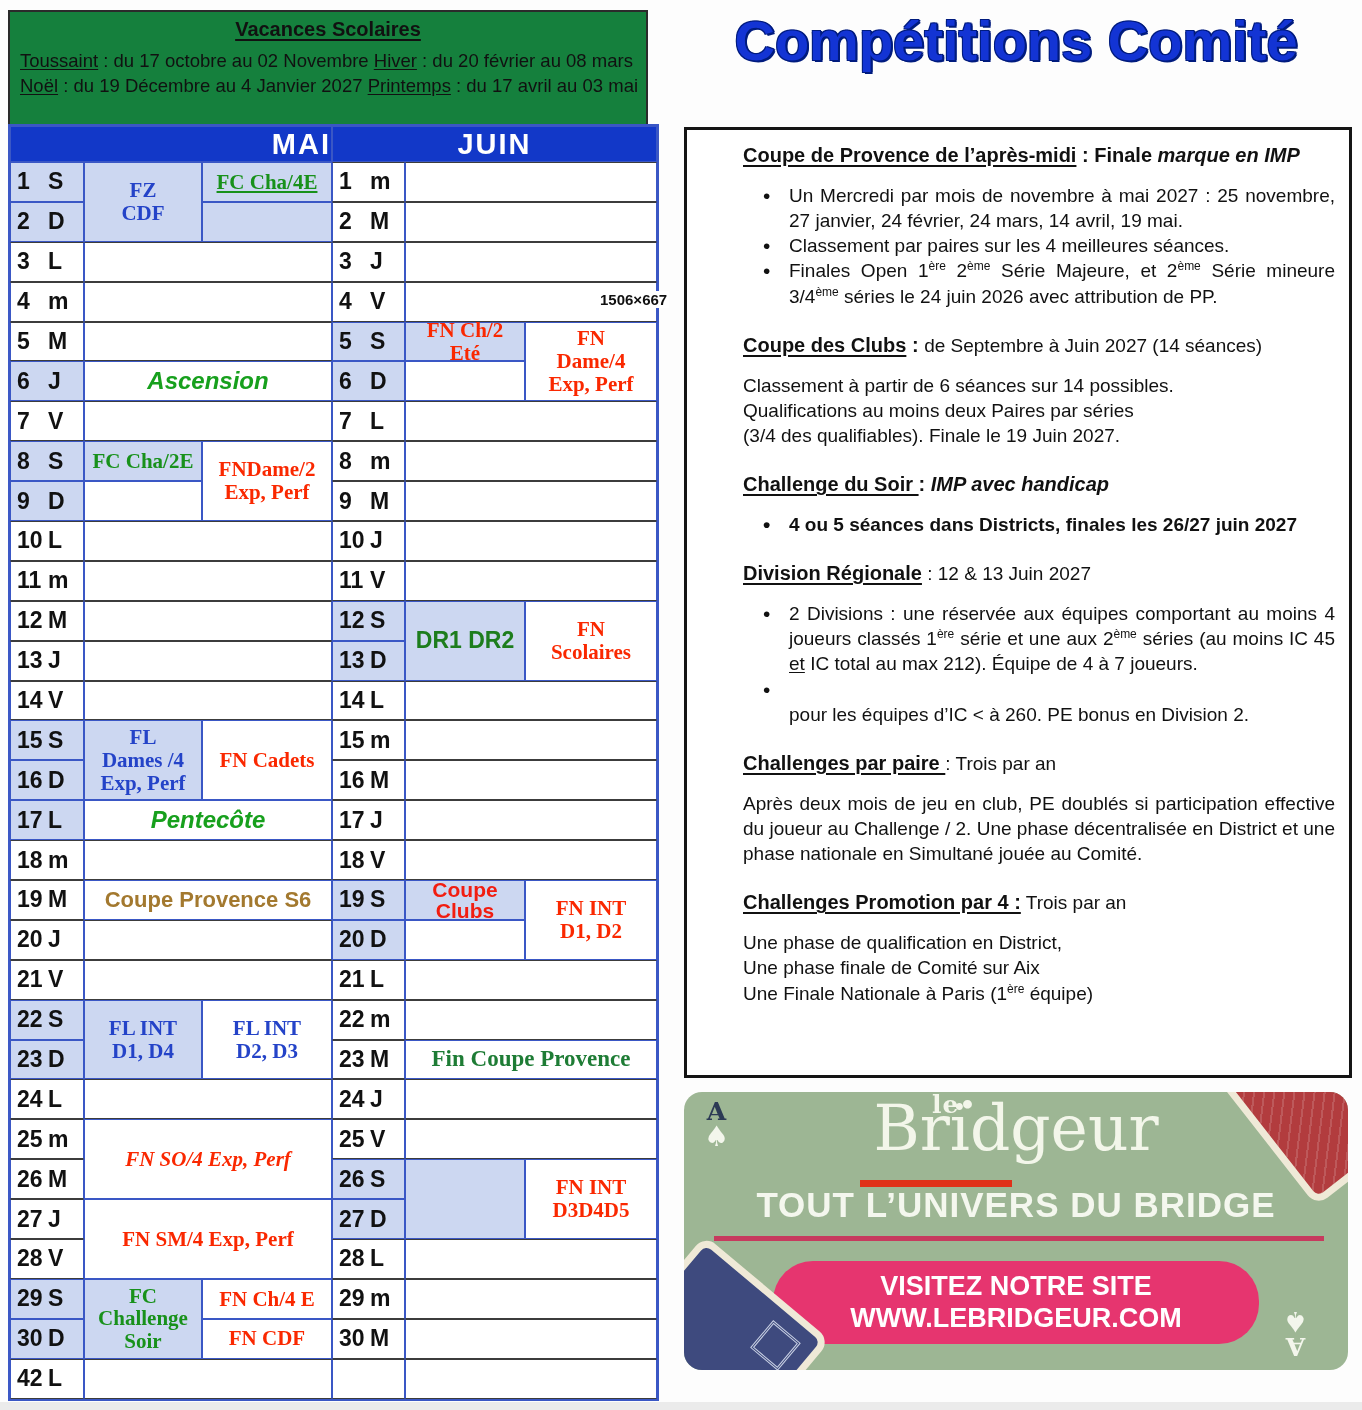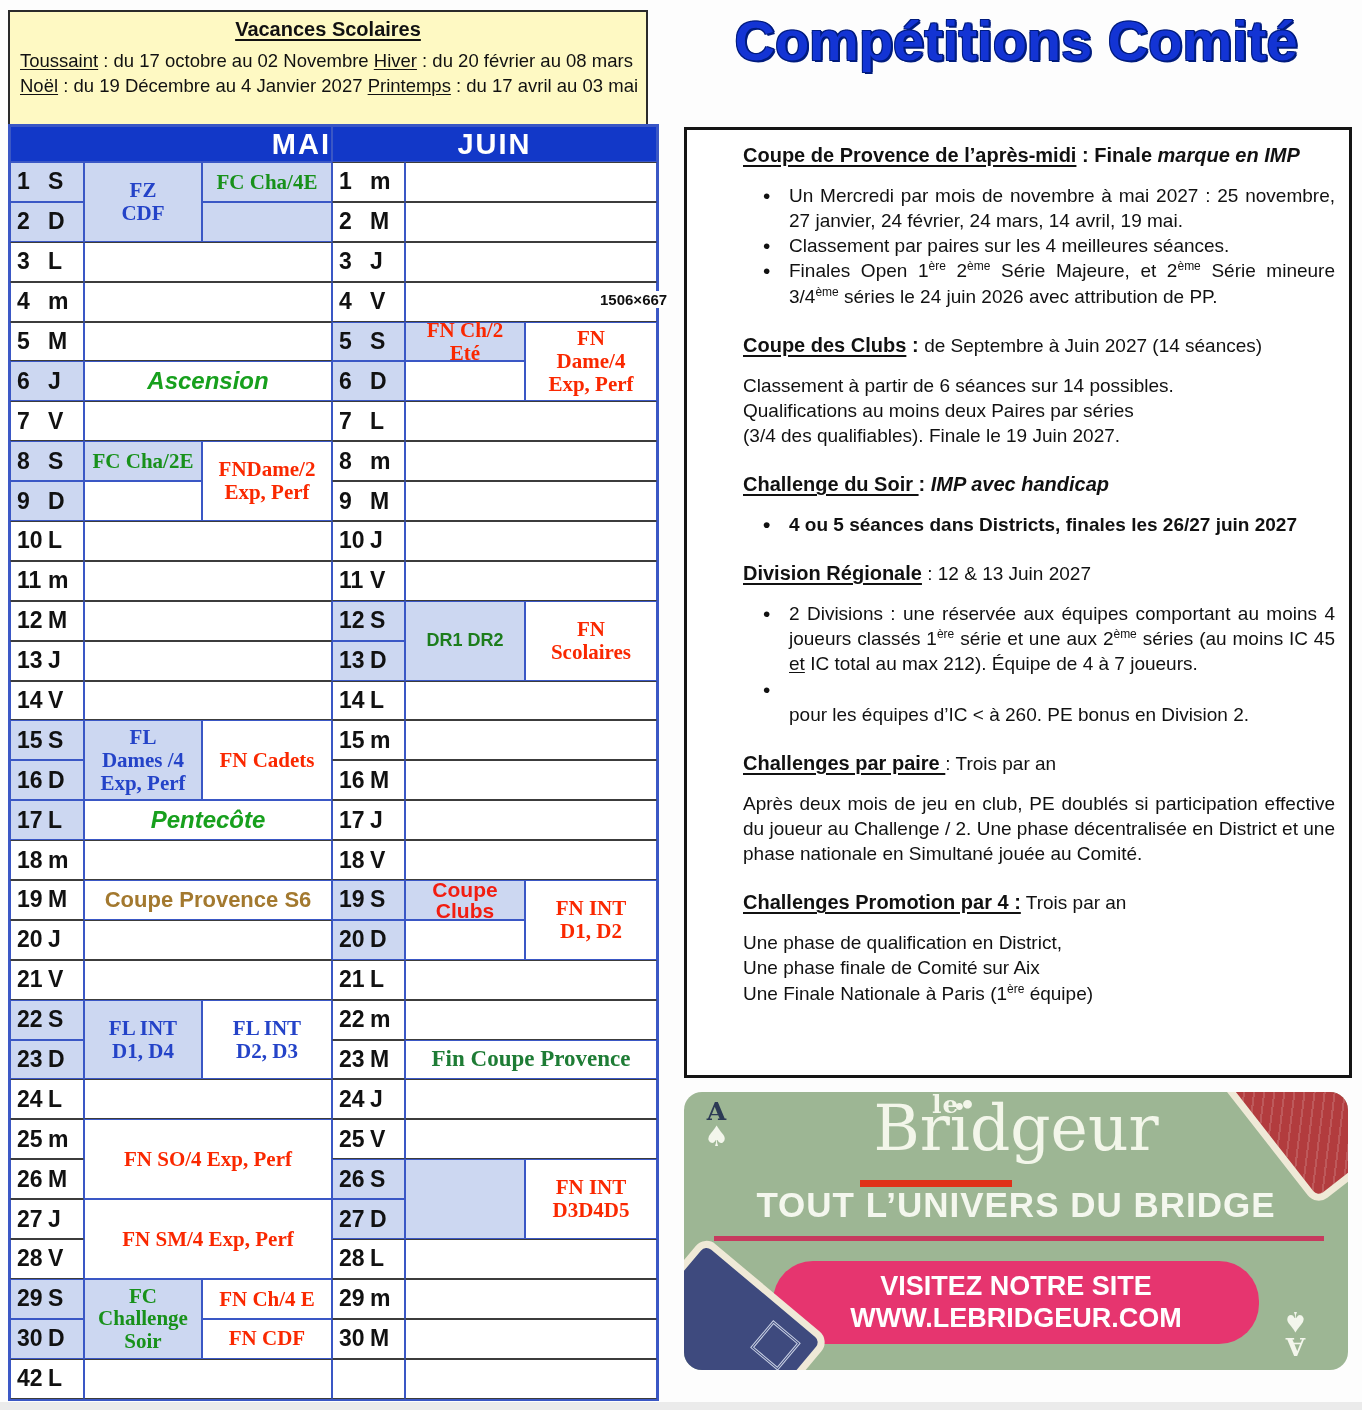--- a/index.html
+++ b/index.html
@@ -1,19 +1,19 @@
 <!DOCTYPE html>
 <html><head>
 <meta charset="utf-8">
 <style>
   html,body{margin:0;padding:0;}
   body{position:relative;width:1362px;height:1410px;background:#fdfdfd;font-family:"Liberation Sans",sans-serif;color:#111;overflow:hidden;}
 
   
-  .vac-box{position:absolute;left:8px;top:10px;width:640px;height:126px;box-sizing:border-box;border:2px solid #2b2b2b;background:#fef9c3;padding:6px 10px 0 10px;}
+  .vac-box{position:absolute;left:8px;top:10px;width:640px;height:126px;box-sizing:border-box;border:2px solid #2b2b2b;background:#15803d;padding:6px 10px 0 10px;}
   .vac-title{text-align:center;font-weight:bold;font-size:20px;text-decoration:underline;text-underline-offset:3px;margin-bottom:8px;}
   .vac-line{font-size:18.5px;line-height:1.35;white-space:nowrap;}
   .u{text-decoration:underline;text-underline-offset:2px;}
 
   
   .big-title{position:absolute;left:684px;top:8px;width:664px;text-align:center;font-size:56px;font-weight:bold;letter-spacing:0;color:#1334d4;
     text-shadow:2px 2px 0 #001b7e,-1px -1px 0 #001b7e,1px -1px 0 #001b7e,-1px 1px 0 #001b7e,2px 0 0 #001b7e;}
 
   
   .calendar{position:absolute;left:8px;top:124px;display:grid;grid-template-columns:74px 118px 130px 73px 120px 132px;grid-template-rows:36px repeat(31,39.9px);background:#fff;border:2px solid #3a57c5;}
@@ -25,21 +25,21 @@
   .plain{border-top-color:#3c3c3c;border-bottom-color:#3c3c3c;background:#fff;}
   .day.plain{background:#fff;}
   .ev{display:flex;align-items:center;justify-content:center;text-align:center;font-family:"Liberation Serif",serif;font-weight:bold;font-size:21px;line-height:1.08;white-space:pre-line;background:#fff;}
   .ev.hl{background:#ccd7f1;}
   .t-blue{color:#2443c8;}
   .t-green{color:#18911b;}
   .t-red{color:#fa2800;}
   .t-dgreen{color:#1e7c35;font-size:23px;}
   .t-brown{color:#a3792f;font-family:"Liberation Sans",sans-serif;font-size:22px;}
   .t-hol{color:#17a01d;font-family:"Liberation Sans",sans-serif;font-style:italic;font-size:24px;}
-  .t-gsans{color:#1d7d1d;font-family:"Liberation Sans",sans-serif;font-size:18px;text-align:right;}
+  .t-gsans{color:#1d7d1d;font-family:"Liberation Sans",sans-serif;font-size:23px;text-align:right;}
   .t-rsans{color:#f21d10;font-family:"Liberation Sans",sans-serif;font-size:21px;line-height:1.0;}
 
   .dim-overlay{position:absolute;left:598px;top:291px;font-weight:bold;font-size:15px;color:#101010;background:#fff;padding:0 2px;z-index:5;}
 
   
   .panel{position:absolute;left:684px;top:127px;width:668px;height:951px;box-sizing:border-box;border:3px solid #141414;background:#fff;padding:12px 14px 0 14px;font-size:19px;line-height:1.33;overflow:hidden;}
   .sec{margin-bottom:23px;margin-left:42px;}
   .hd{font-weight:bold;font-size:20px;margin:0 0 14px 0;}
   .hd .hu{text-decoration:underline;text-underline-offset:3px;text-decoration-thickness:2px;}
   .hd .it{font-style:italic;}
@@ -207,21 +207,21 @@
     <div class="c day hl" style="grid-area: 31 / 1;">
       <span class="n">30</span>
       <span class="l">D</span>
     </div>
     <div class="c day plain" style="grid-area: 32 / 1;">
       <span class="n">42</span>
       <span class="l">L</span>
     </div>
     <div class="c ev t-blue hl" style="grid-area: 2 / 2 / span 2;">FZ
 CDF</div>
-    <div class="c ev t-green hl" style="grid-area: 2 / 3 / span 1;">FC Cha/4E</div>
+    <div class="c ev t-green hl" style="grid-area: 2 / 3 / span 1; text-decoration: underline;">FC Cha/4E</div>
     <div class="c ev hl" style="grid-area: 3 / 3 / span 1;"></div>
     <div class="c ev plain" style="grid-area: 4 / 2 / span 1 / span 2;"></div>
     <div class="c ev plain" style="grid-area: 5 / 2 / span 1 / span 2;"></div>
     <div class="c ev plain" style="grid-area: 6 / 2 / span 1 / span 2;"></div>
     <div class="c ev t-hol" style="grid-area: 7 / 2 / span 1 / span 2;">Ascension</div>
     <div class="c ev plain" style="grid-area: 8 / 2 / span 1 / span 2;"></div>
     <div class="c ev t-green hl" style="grid-area: 9 / 2 / span 1;">FC Cha/2E</div>
     <div class="c ev t-red" style="grid-area: 9 / 3 / span 2;">FNDame/2
 Exp, Perf</div>
     <div class="c ev" style="grid-area: 10 / 2 / span 1;"></div>
@@ -237,21 +237,21 @@
     <div class="c ev t-hol" style="grid-area: 18 / 2 / span 1 / span 2;">Pentecôte</div>
     <div class="c ev plain" style="grid-area: 19 / 2 / span 1 / span 2;"></div>
     <div class="c ev t-brown" style="grid-area: 20 / 2 / span 1 / span 2;">Coupe Provence S6</div>
     <div class="c ev plain" style="grid-area: 21 / 2 / span 1 / span 2;"></div>
     <div class="c ev plain" style="grid-area: 22 / 2 / span 1 / span 2;"></div>
     <div class="c ev t-blue hl" style="grid-area: 23 / 2 / span 2;">FL INT
 D1, D4</div>
     <div class="c ev t-blue" style="grid-area: 23 / 3 / span 2;">FL INT
 D2, D3</div>
     <div class="c ev plain" style="grid-area: 25 / 2 / span 1 / span 2;"></div>
-    <div class="c ev t-red" style="grid-area: 26 / 2 / span 2 / span 2;">FN  SO/4 Exp, Perf</div>
+    <div class="c ev t-red" style="grid-area: 26 / 2 / span 2 / span 2; font-style: italic;">FN  SO/4 Exp, Perf</div>
     <div class="c ev t-red" style="grid-area: 28 / 2 / span 2 / span 2;">FN  SM/4 Exp, Perf</div>
     <div class="c ev t-green hl" style="grid-area: 30 / 2 / span 2;">FC
 Challenge
 Soir</div>
     <div class="c ev t-red" style="grid-area: 30 / 3 / span 1;">FN Ch/4 E</div>
     <div class="c ev t-red" style="grid-area: 31 / 3 / span 1;">FN CDF</div>
     <div class="c ev plain" style="grid-area: 32 / 2 / span 1 / span 2;"></div>
     <div class="mh" style="grid-area: 1 / 4 / auto / span 3;">JUIN</div>
     <div class="c day plain" style="grid-area: 2 / 4;">
       <span class="n">1</span>

